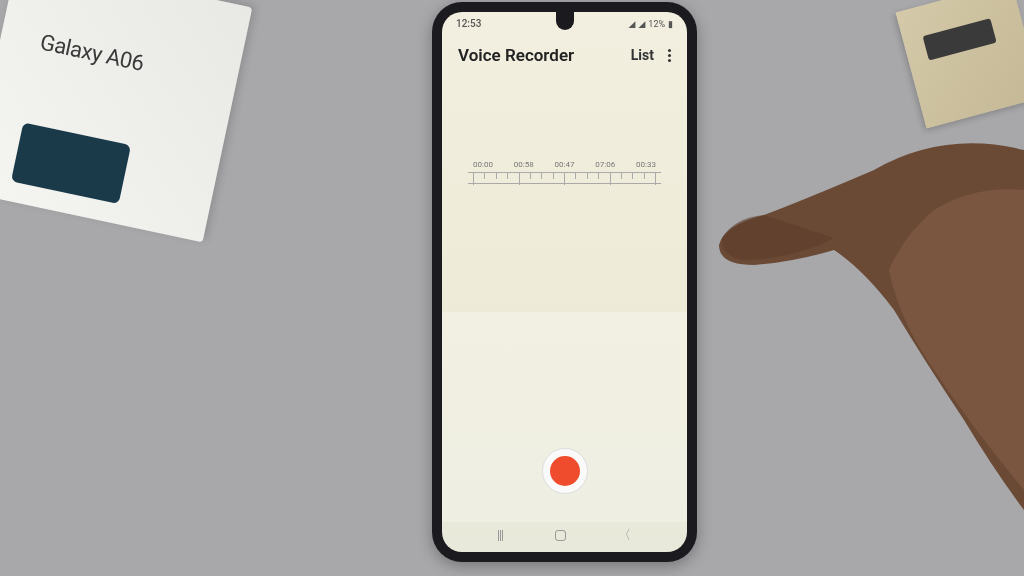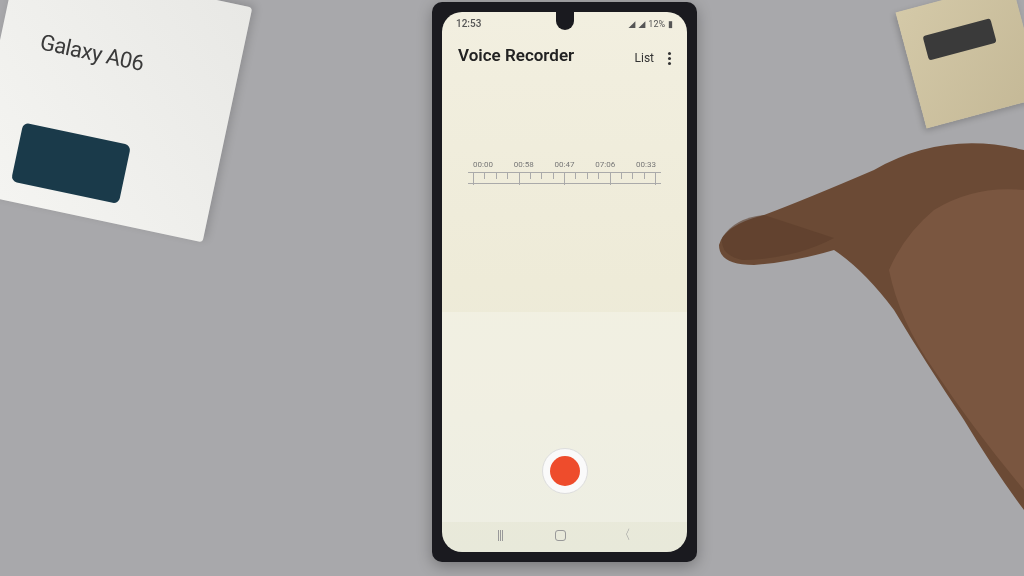--- a/index.html
+++ b/index.html
@@ -41,21 +41,21 @@
       background: #1a3a4a;
       border-radius: 6px;
     }
     .phone {
       position: absolute;
       left: 432px;
       top: 2px;
       width: 265px;
       height: 560px;
       background: #1a1a1f;
-      border-radius: 10px;
+      border-radius: 30px;
       padding: 10px;
       box-shadow: 0 4px 15px rgba(0,0,0,0.3);
     }
     .screen {
       width: 100%;
       height: 100%;
       background: linear-gradient(180deg, #f2efe0 0%, #eeebd8 50%, #e8e9da 100%);
       border-radius: 20px;
       position: relative;
       overflow: hidden;
@@ -76,31 +76,31 @@
       align-items: center;
       padding: 6px 14px 2px;
       font-size: 10px;
       color: #555;
     }
     .status-left { font-weight: 500; }
     .status-right { display: flex; gap: 3px; align-items: center; font-size: 9px; }
     .header {
       display: flex;
       justify-content: space-between;
-      align-items: flex-end;
+      align-items: center;
       padding: 14px 16px 10px;
       gap: 32px;
     }
     .app-title {
       font-size: 17px;
       font-weight: 600;
       color: #222;
     }
     .header-right { display: flex; align-items: center; gap: 14px; }
-    .list-btn { font-size: 12px; color: #333; font-weight: 400; }
+    .list-btn { font-size: 14px; color: #333; font-weight: 700; }
     .more-icon { display: flex; flex-direction: column; gap: 2px; }
     .more-icon span { width: 3px; height: 3px; background: #333; border-radius: 50%; }
     .timeline {
       margin-top: 85px;
       padding: 0 26px;
       position: relative;
     }
     .timeline-labels {
       display: flex;
       justify-content: space-between;

